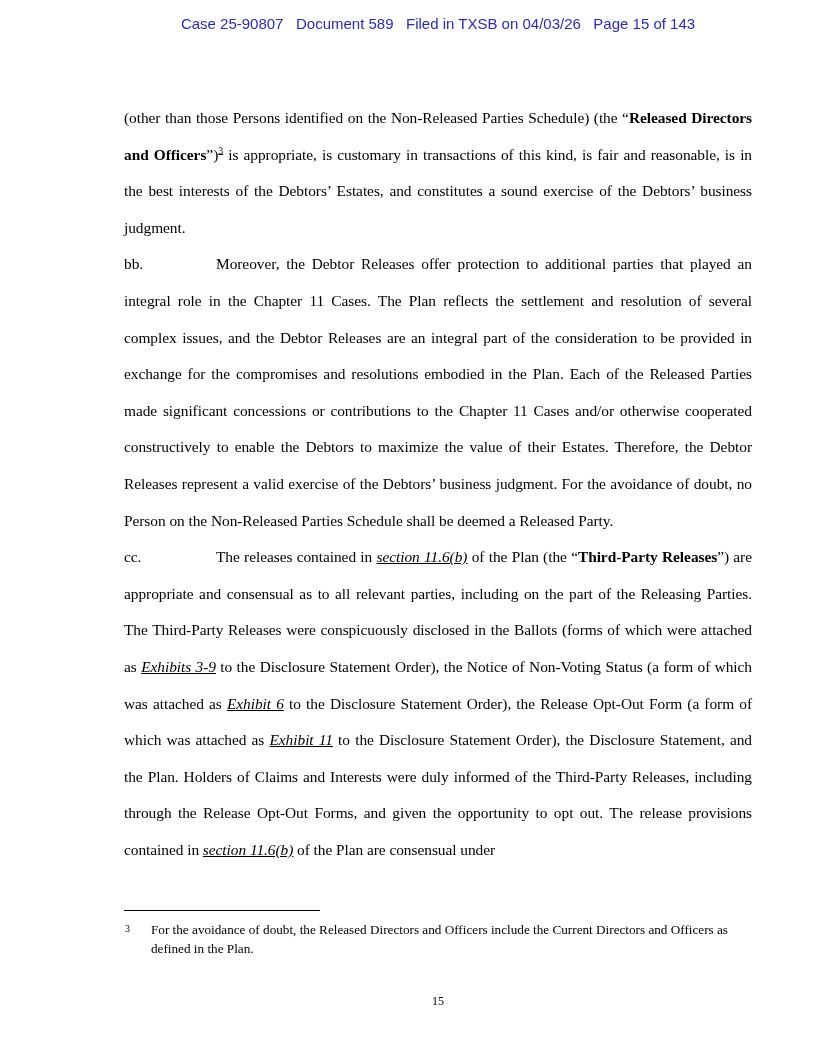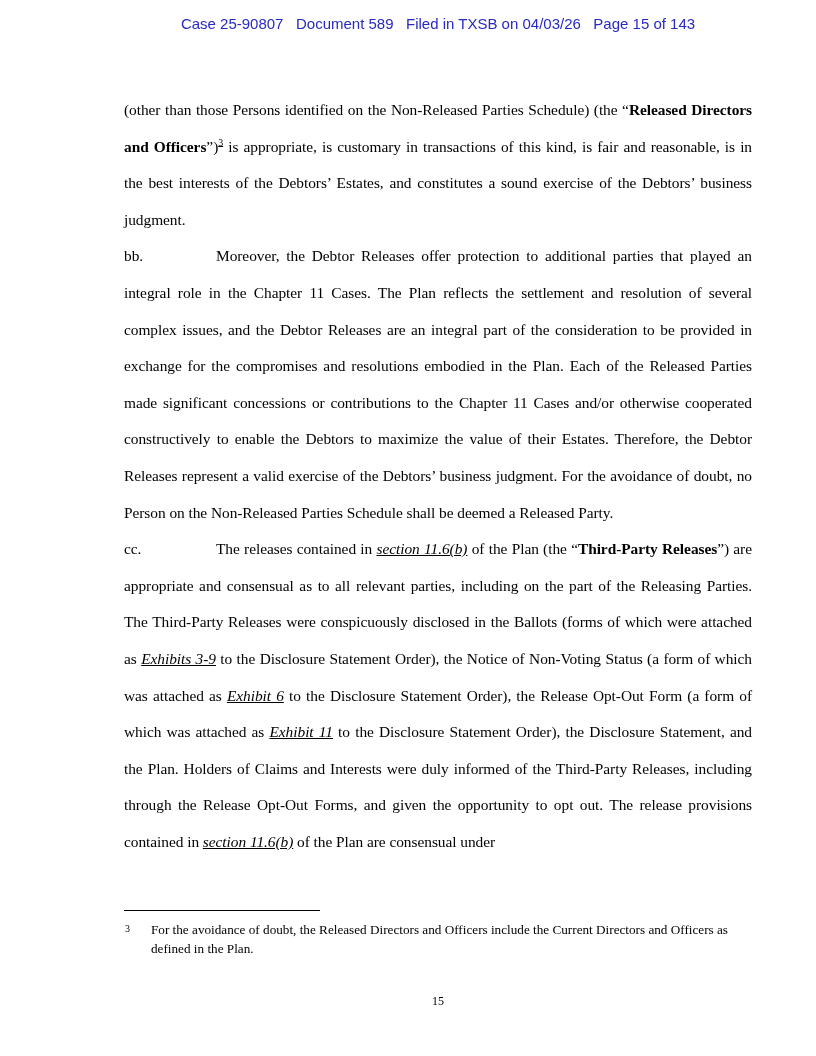--- a/index.html
+++ b/index.html
@@ -18,21 +18,21 @@
     top: 15px;
     left: 0;
     width: 100%;
     text-align: center;
     font-family: "Liberation Sans", sans-serif;
     font-size: 15px;
     white-space: pre;
   }
   .doc-body {
     position: absolute;
-    top: 92px;
+    top: 100px;
     left: 94px;
     width: 628px;
     font-size: 15.4px;
     line-height: 36.6px;
     text-align: justify;
     letter-spacing: -0.05px;
   }
   .para { margin: 0; }
   .para-label {
     display: inline-block;

